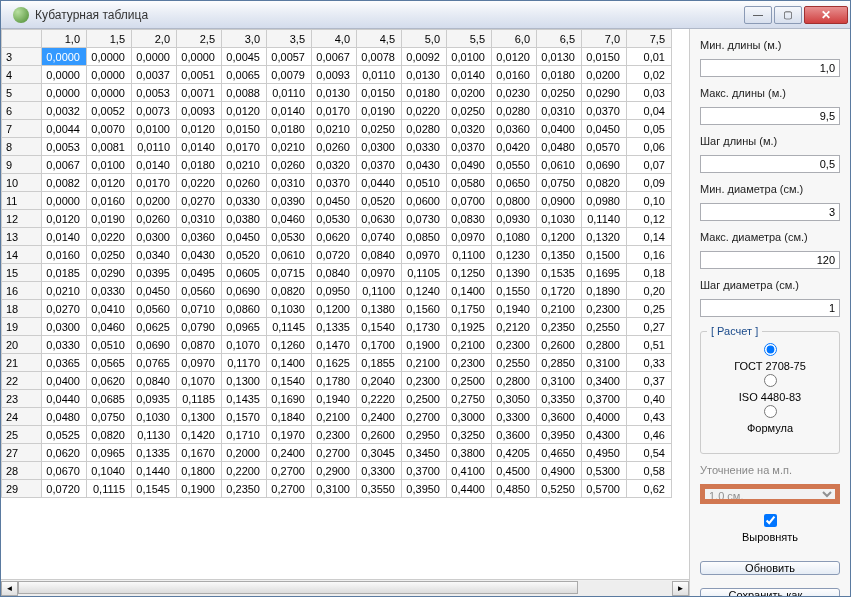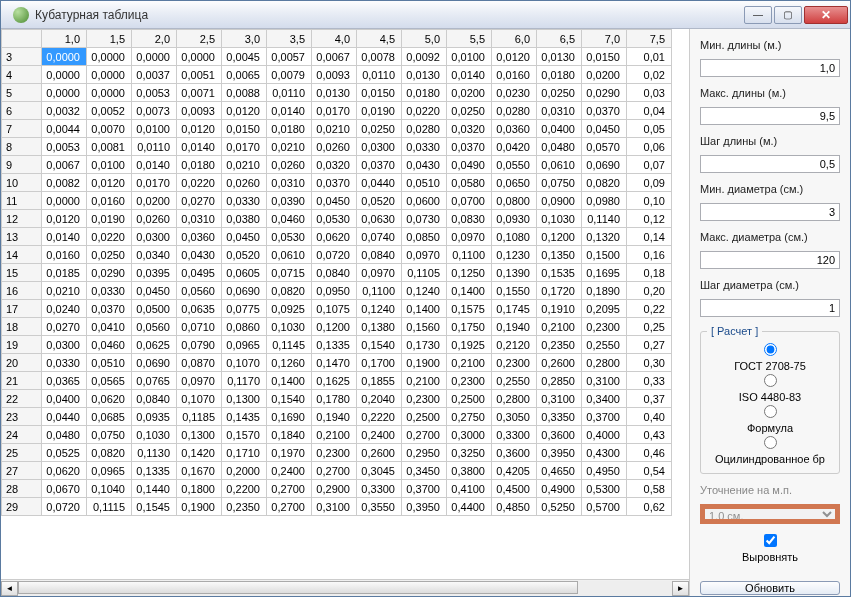--- a/index.html
+++ b/index.html
@@ -22,21 +22,21 @@
 td.sel { background: #3399ff; color: #fff; }
 .scrollbar-x { height: 17px; background: #f0f0f0; border-top: 1px solid #ccc; display: flex; align-items: center; }
 .sb-btn { width: 17px; height: 15px; background: linear-gradient(#fdfdfd,#e0e0e0); border: 1px solid #aaa; text-align: center; font-size: 8px; line-height: 13px; }
 .sb-track { flex: 1; height: 15px; background: #eee; position: relative; }
 .sb-thumb { position: absolute; left: 0; top: 0; height: 13px; width: 560px; background: linear-gradient(#fafafa,#ddd); border: 1px solid #aaa; }
 .side { width: 160px; padding: 8px 10px; display: flex; flex-direction: column; gap: 8px; background: #f7f7f7; font-size: 11px; overflow: hidden; }
 .side label { display: block; margin-top: 2px; color: #222; }
 .side input[type=text] { width: 100%; height: 20px; border: 1px solid #abadb3; padding: 2px 4px; text-align: right; font-size: 11px; }
 .side .disabled-label { color: #888; }
 .side select { width: 100%; height: 20px; border: 5px solid #c2410c; background: #f0f0f0; color: #666; font-size: 11px; }
-fieldset { border: 1px solid #ccc; padding: 4px 6px 6px; border-radius: 3px; }
+fieldset { border: 1px solid #ccc; padding: 4px 6px 17px; border-radius: 3px; }
 legend { color: #1a4a8a; padding: 0 4px; }
 .radio-row, .check-row { display: flex; align-items: center; gap: 4px; margin: 2px 0; flex-direction: column; }
 .radio-row input, .check-row input { margin: 0; }
 .btn { height: 24px; border: 1px solid #8a9ab5; border-radius: 3px; background: linear-gradient(#fdfdfe,#e5ecf5); font-size: 11px; cursor: pointer; margin-top: 5px; }
 .btn.update { height: 24px; margin-top: 8px; }
 .col-w { width: 45px; min-width: 45px; }
 .col-r { width: 40px; min-width: 40px; }
 </style>
 </head>
 <body>
@@ -305,37 +305,20 @@
                 <td class="col-w">0,0950</td>
                 <td class="col-w">0,1100</td>
                 <td class="col-w">0,1240</td>
                 <td class="col-w">0,1400</td>
                 <td class="col-w">0,1550</td>
                 <td class="col-w">0,1720</td>
                 <td class="col-w">0,1890</td>
                 <td class="col-w">0,20</td>
               </tr>
               <tr>
-                <td class="rowhdr col-r">17</td>
-                <td class="col-w">0,0240</td>
-                <td class="col-w">0,0370</td>
-                <td class="col-w">0,0500</td>
-                <td class="col-w">0,0635</td>
-                <td class="col-w">0,0775</td>
-                <td class="col-w">0,0925</td>
-                <td class="col-w">0,1075</td>
-                <td class="col-w">0,1240</td>
-                <td class="col-w">0,1400</td>
-                <td class="col-w">0,1575</td>
-                <td class="col-w">0,1745</td>
-                <td class="col-w">0,1910</td>
-                <td class="col-w">0,2095</td>
-                <td class="col-w">0,22</td>
-              </tr>
-              <tr>
                 <td class="rowhdr col-r">18</td>
                 <td class="col-w">0,0270</td>
                 <td class="col-w">0,0410</td>
                 <td class="col-w">0,0560</td>
                 <td class="col-w">0,0710</td>
                 <td class="col-w">0,0860</td>
                 <td class="col-w">0,1030</td>
                 <td class="col-w">0,1200</td>
                 <td class="col-w">0,1380</td>
                 <td class="col-w">0,1560</td>
@@ -370,21 +353,21 @@
                 <td class="col-w">0,0870</td>
                 <td class="col-w">0,1070</td>
                 <td class="col-w">0,1260</td>
                 <td class="col-w">0,1470</td>
                 <td class="col-w">0,1700</td>
                 <td class="col-w">0,1900</td>
                 <td class="col-w">0,2100</td>
                 <td class="col-w">0,2300</td>
                 <td class="col-w">0,2600</td>
                 <td class="col-w">0,2800</td>
-                <td class="col-w">0,30</td>
+                <td class="col-w">0,51</td>
               </tr>
               <tr>
                 <td class="rowhdr col-r">21</td>
                 <td class="col-w">0,0365</td>
                 <td class="col-w">0,0565</td>
                 <td class="col-w">0,0765</td>
                 <td class="col-w">0,0970</td>
                 <td class="col-w">0,1170</td>
                 <td class="col-w">0,1400</td>
                 <td class="col-w">0,1625</td>
@@ -549,24 +532,20 @@
               <span>ГОСТ 2708-75</span>
             </div>
             <div class="radio-row">
               <input type="radio" name="calc" style="">
               <span>ISO 4480-83</span>
             </div>
             <div class="radio-row">
               <input type="radio" name="calc" style="">
               <span>Формула</span>
             </div>
-            <div class="radio-row">
-              <input type="radio" name="calc" style="">
-              <span>Оцилиндрованное бр</span>
-            </div>
           </div>
       </fieldset>
 
       <label class="disabled-label">Уточнение на м.п.</label>
       <select disabled="">
         <option>1,0 см.</option>
       </select>
 
       <div class="check-row">
         <input type="checkbox" checked="" style="">

